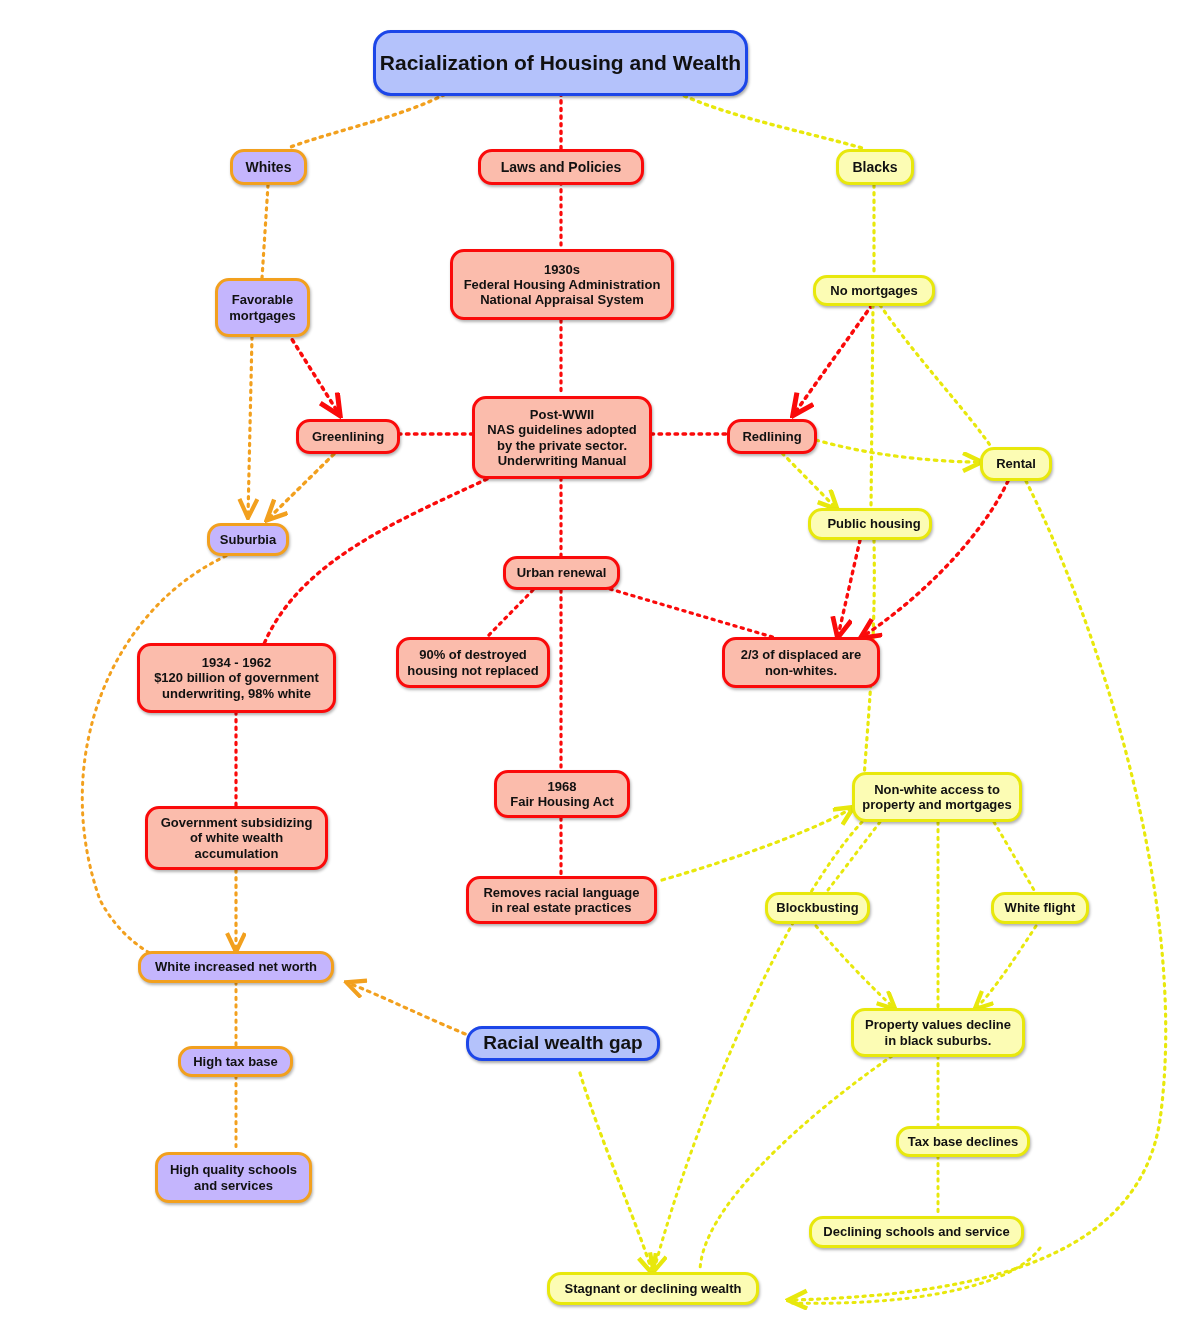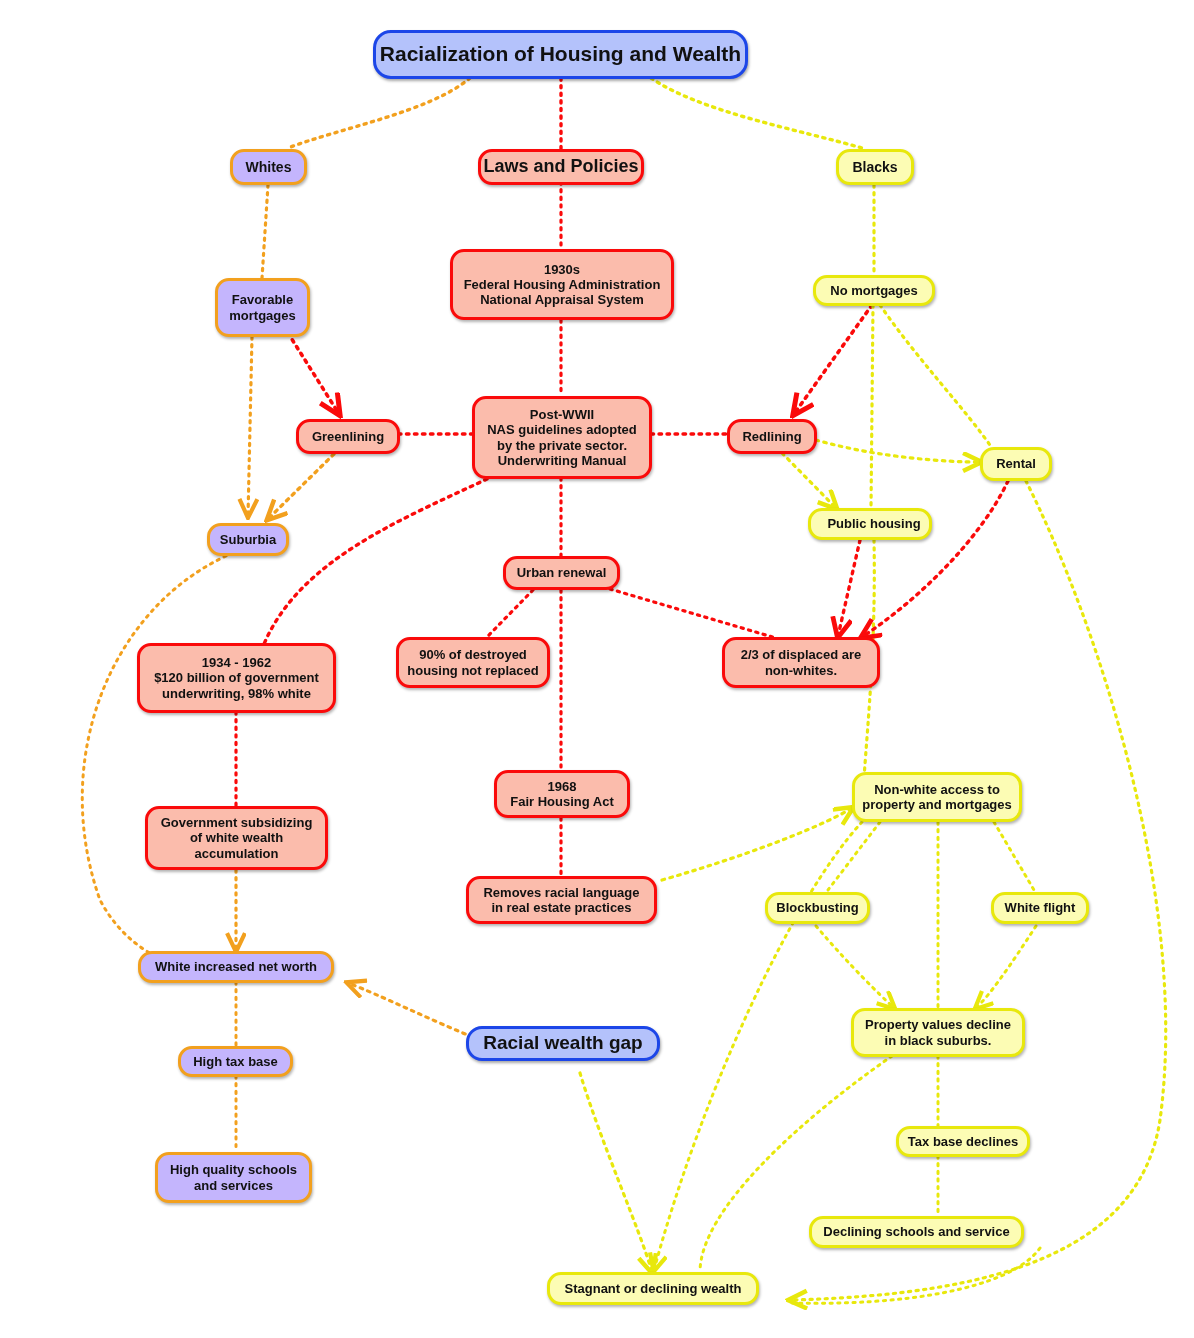--- a/index.html
+++ b/index.html
@@ -61,21 +61,21 @@
     box-shadow: 1px 2px 3px rgba(0,0,0,0.3);
   }
   .node.orange.big { font-size: 14px; }
   .node.red {
     border-radius: 14px;
     border: 3px solid #FA0A0A;
     background: #FBBCAC;
     font-size: 13px;
     box-shadow: 1px 2px 3px rgba(0,0,0,0.3);
   }
-  .node.red.big { font-size: 18px; }
+  .node.red.big { font-size: 14px; }
   .node.yellow {
     border-radius: 14px;
     border: 3px solid #E8E80C;
     background: #FCFCB4;
     font-size: 13px;
     box-shadow: 1px 2px 3px rgba(0,0,0,0.3);
   }
   .node.yellow.big { font-size: 14px; }
 </style>
 </head>
@@ -142,21 +142,21 @@
       <path d="M892,1056 C800,1120 700,1210 700,1272" stroke="#E8E80C" stroke-width="3.0" stroke-dasharray="2.2 5.4"></path>
       <path d="M938,1156 L938,1216" stroke="#E8E80C" stroke-width="3.0" stroke-dasharray="2.2 5.4"></path>
       <path d="M1040,1248 C1010,1290 900,1306 790,1303" stroke="#E8E80C" stroke-width="3.0" stroke-dasharray="2.2 5.4"></path>
       <path d="M480,1040 C430,1020 380,995 348,983" stroke="#F2A01E" stroke-width="3.2" stroke-dasharray="2.6 5.4" marker-end="url(#ar-orange)"></path>
       <path d="M580,1073 C600,1140 640,1230 652,1272" stroke="#E8E80C" stroke-width="3.2" stroke-dasharray="2.6 5.4" marker-end="url(#ar-yellow)"></path>
       <path d="M236,982 L236,1046" stroke="#F2A01E" stroke-width="3.0" stroke-dasharray="2.2 5.4"></path>
       <path d="M236,1076 L236,1152" stroke="#F2A01E" stroke-width="3.0" stroke-dasharray="2.2 5.4"></path>
     </g>
   </svg>
 
-  <div class="node root" style="left:373px; top:30px; width:375px; height:49px;">Racialization of Housing and Wealth</div>
+  <div class="node root" style="left:373px; top:30px; width:375px; height:66px;">Racialization of Housing and Wealth</div>
 
   <div class="node orange big" style="left:230px; top:149px; width:77px; height:36px;">Whites</div>
   <div class="node red big" style="left:478px; top:149px; width:166px; height:36px;">Laws and Policies</div>
   <div class="node yellow big" style="left:836px; top:149px; width:78px; height:36px;">Blacks</div>
 
   <div class="node orange" style="left:215px; top:278px; width:95px; height:59px;">Favorable
 mortgages</div>
   <div class="node red" style="left:450px; top:249px; width:224px; height:71px;">1930s
 Federal Housing Administration
 National Appraisal System</div>

